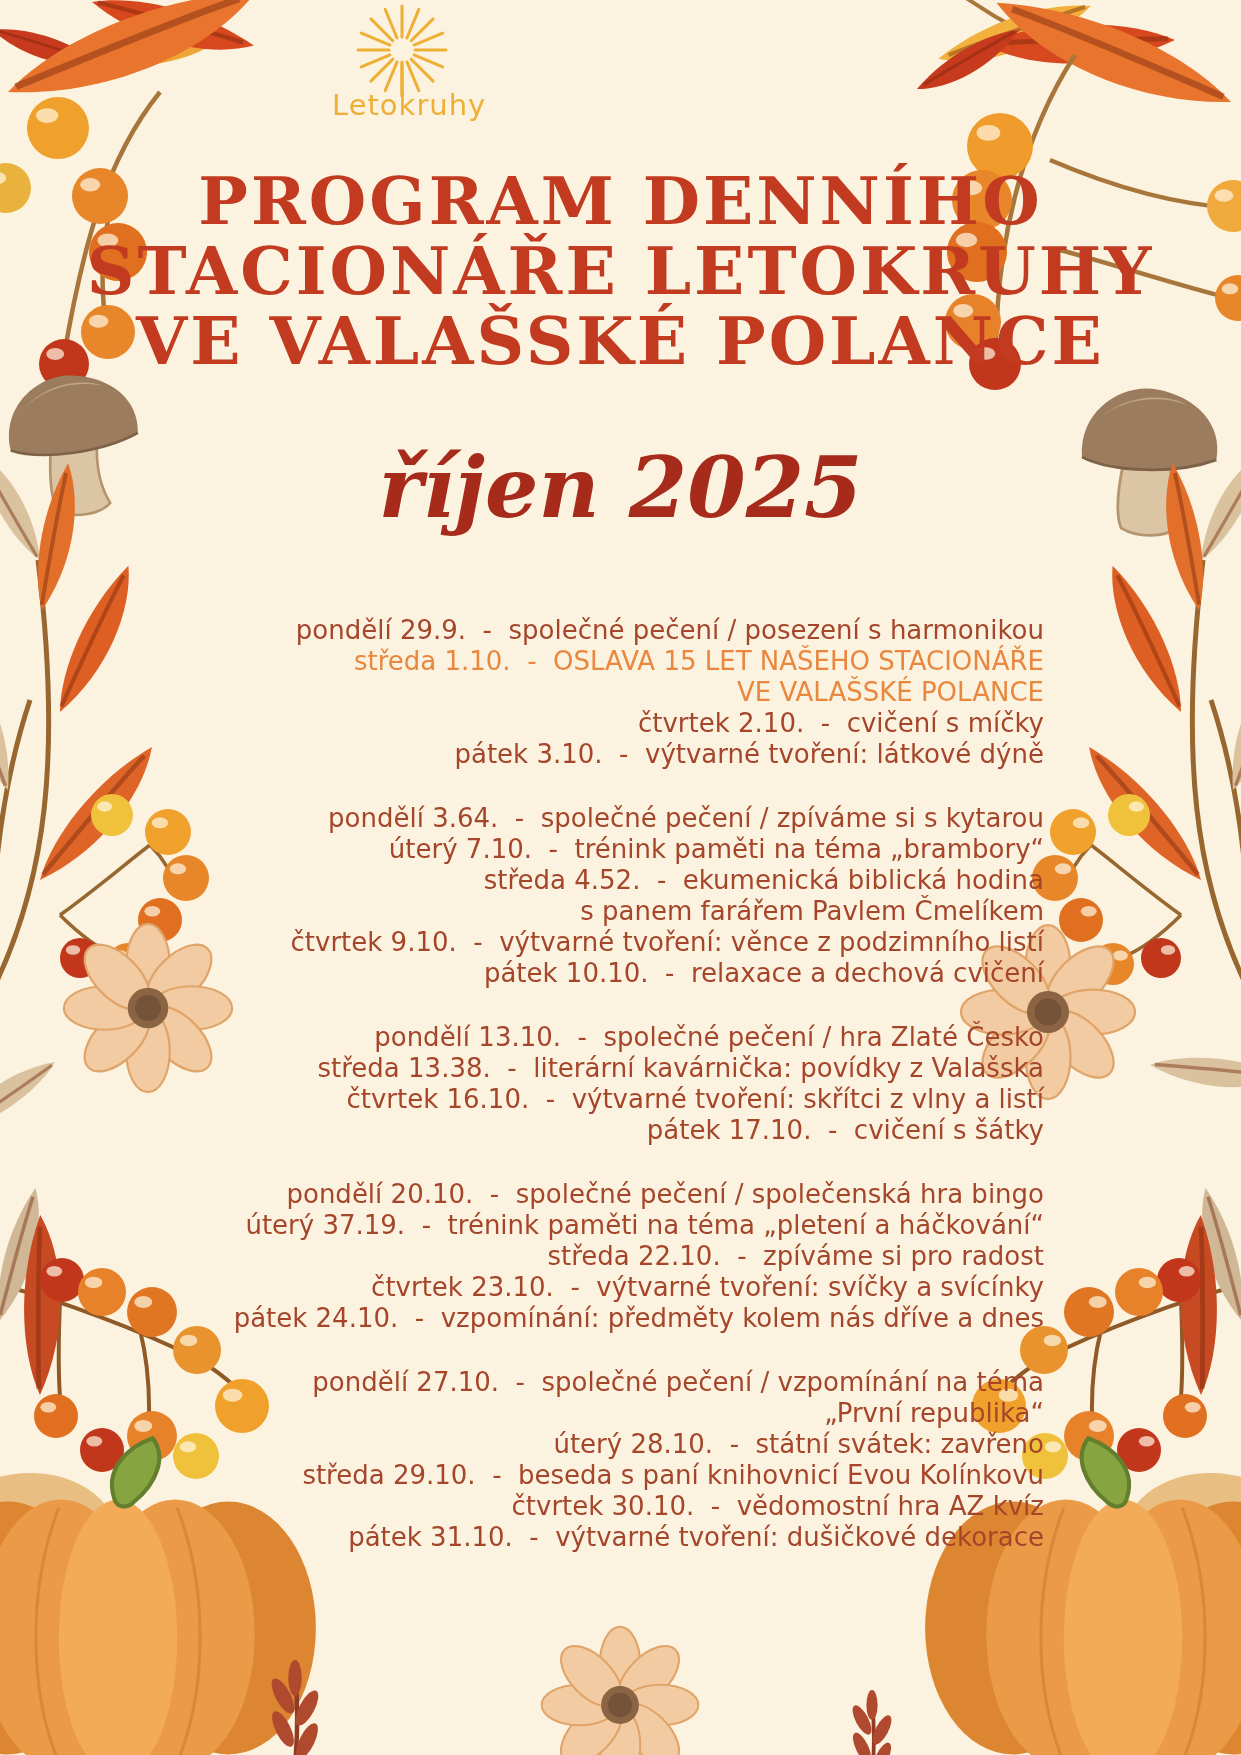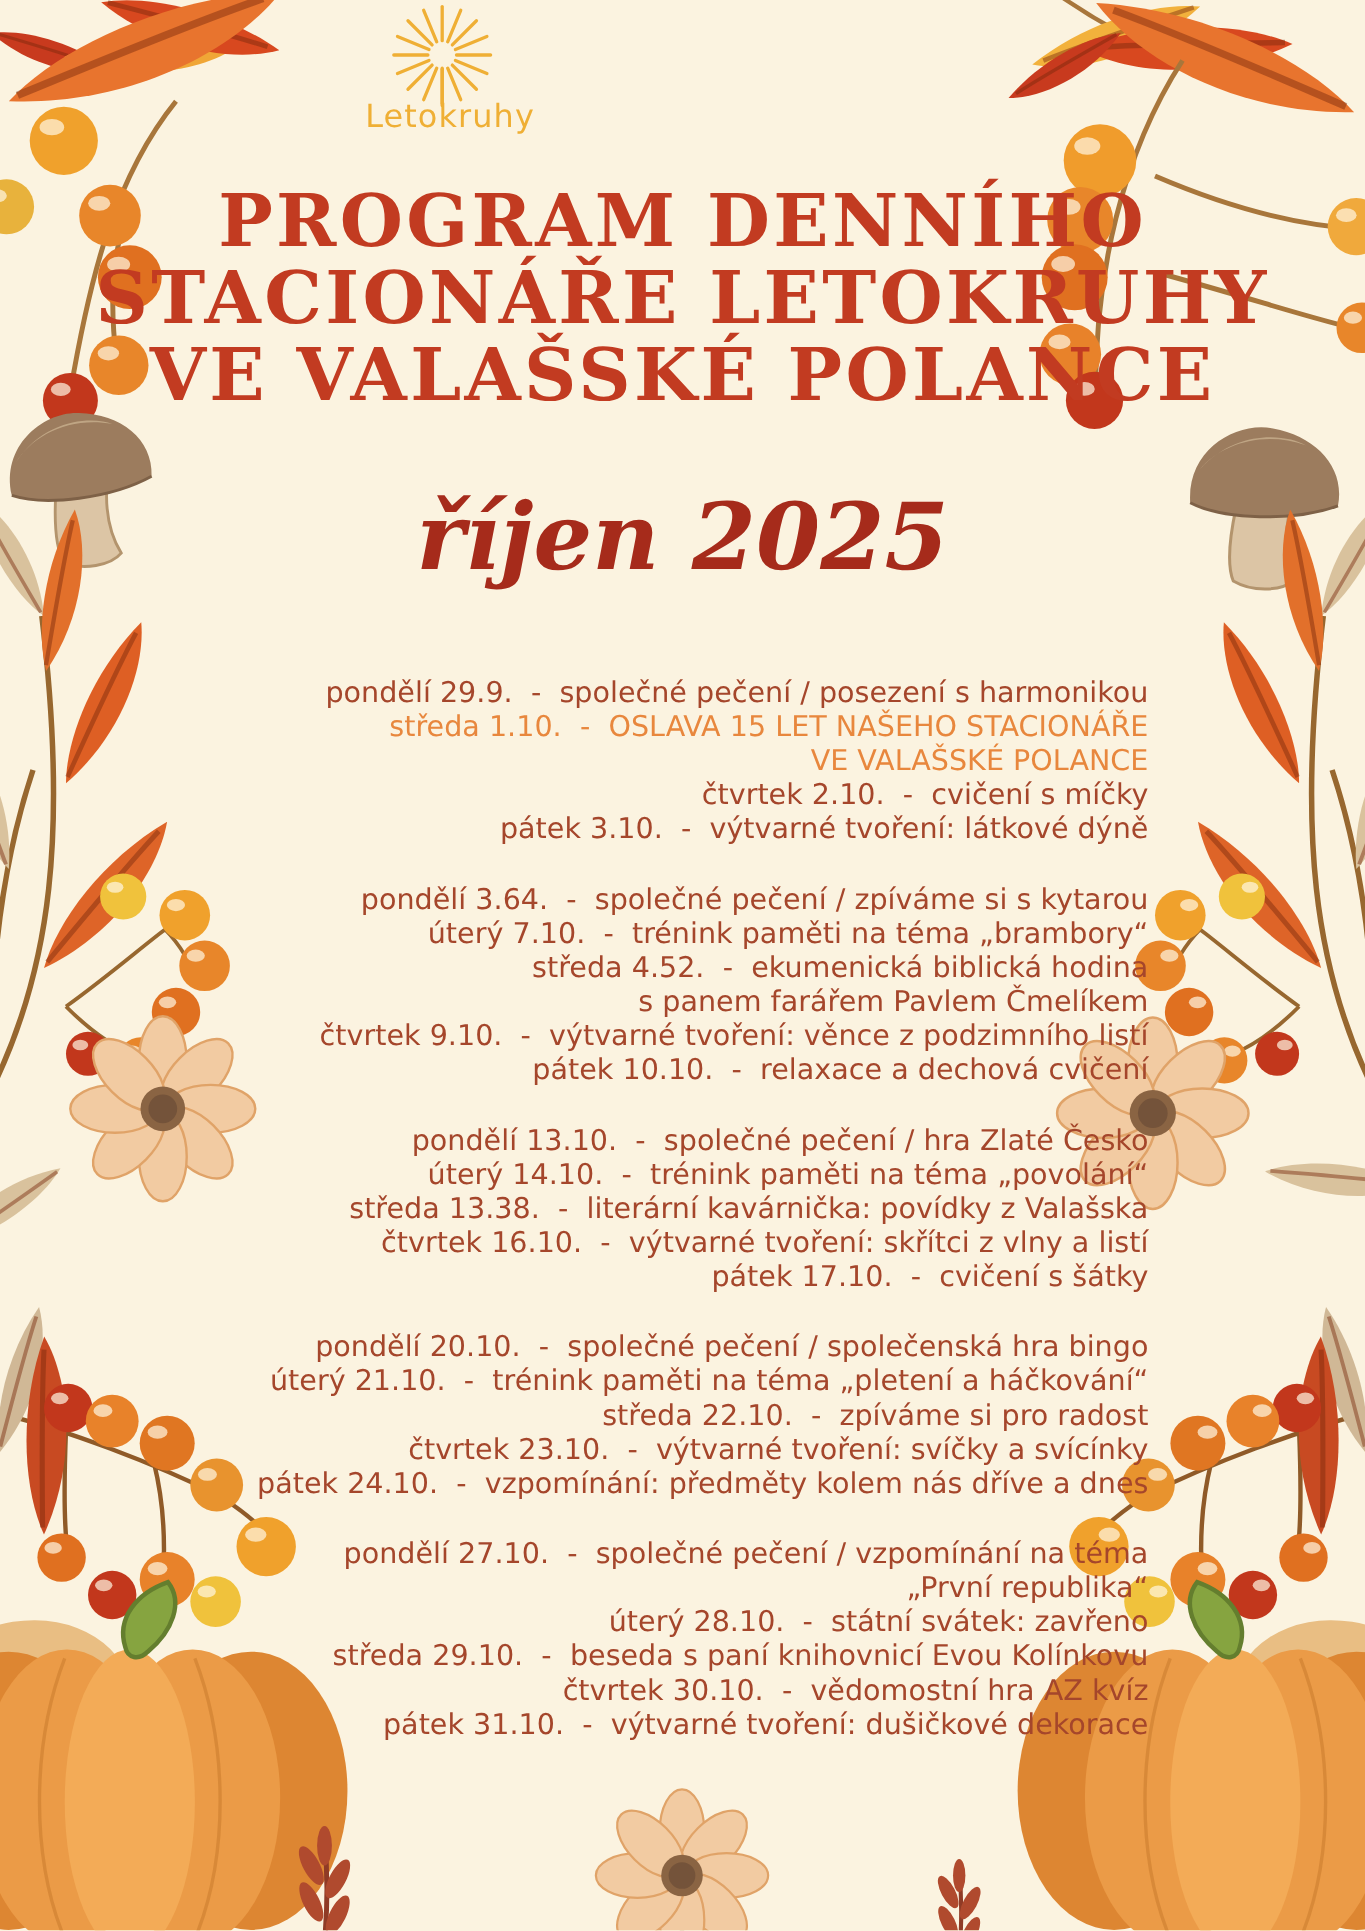--- a/index.html
+++ b/index.html
@@ -258,28 +258,27 @@
         <div class="week">
           <div class="entry">pondělí 3.64.  -  společné pečení / zpíváme si s kytarou</div>
           <div class="entry">úterý 7.10.  -  trénink paměti na téma „brambory“</div>
           <div class="entry">středa 4.52.  -  ekumenická biblická hodina</div>
           <div class="entry">s panem farářem Pavlem Čmelíkem</div>
           <div class="entry">čtvrtek 9.10.  -  výtvarné tvoření: věnce z podzimního listí</div>
           <div class="entry">pátek 10.10.  -  relaxace a dechová cvičení</div>
         </div>
         <div class="week">
           <div class="entry">pondělí 13.10.  -  společné pečení / hra Zlaté Česko</div>
-          <div class="entry">úterý 14.10.  -  trénink paměti na téma „povolání“</div>
           <div class="entry">středa 13.38.  -  literární kavárnička: povídky z Valašska</div>
           <div class="entry">čtvrtek 16.10.  -  výtvarné tvoření: skřítci z vlny a listí</div>
           <div class="entry">pátek 17.10.  -  cvičení s šátky</div>
         </div>
         <div class="week">
           <div class="entry">pondělí 20.10.  -  společné pečení / společenská hra bingo</div>
-          <div class="entry">úterý 21.10.  -  trénink paměti na téma „pletení a háčkování“</div>
+          <div class="entry">úterý 37.19.  -  trénink paměti na téma „pletení a háčkování“</div>
           <div class="entry">středa 22.10.  -  zpíváme si pro radost</div>
           <div class="entry">čtvrtek 23.10.  -  výtvarné tvoření: svíčky a svícínky</div>
           <div class="entry">pátek 24.10.  -  vzpomínání: předměty kolem nás dříve a dnes</div>
         </div>
         <div class="week">
           <div class="entry">pondělí 27.10.  -  společné pečení / vzpomínání na téma</div>
           <div class="entry">„První republika“</div>
           <div class="entry">úterý 28.10.  -  státní svátek: zavřeno</div>
           <div class="entry">středa 29.10.  -  beseda s paní knihovnicí Evou Kolínkovu</div>
           <div class="entry">čtvrtek 30.10.  -  vědomostní hra AZ kvíz</div>

